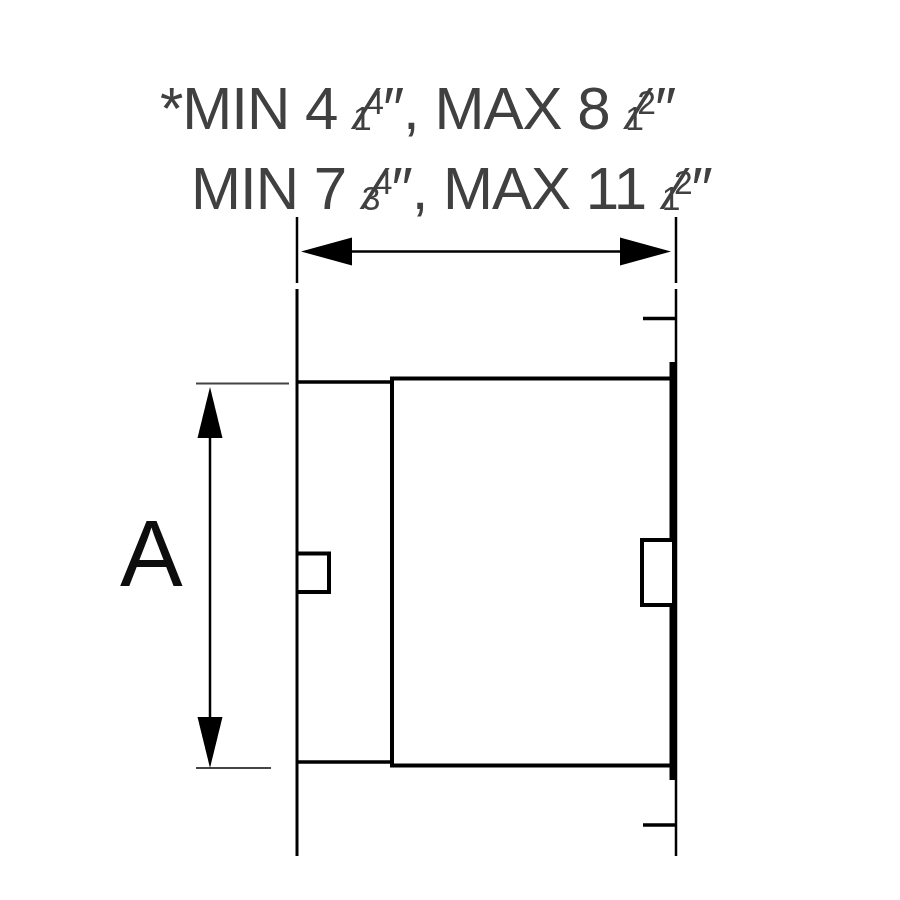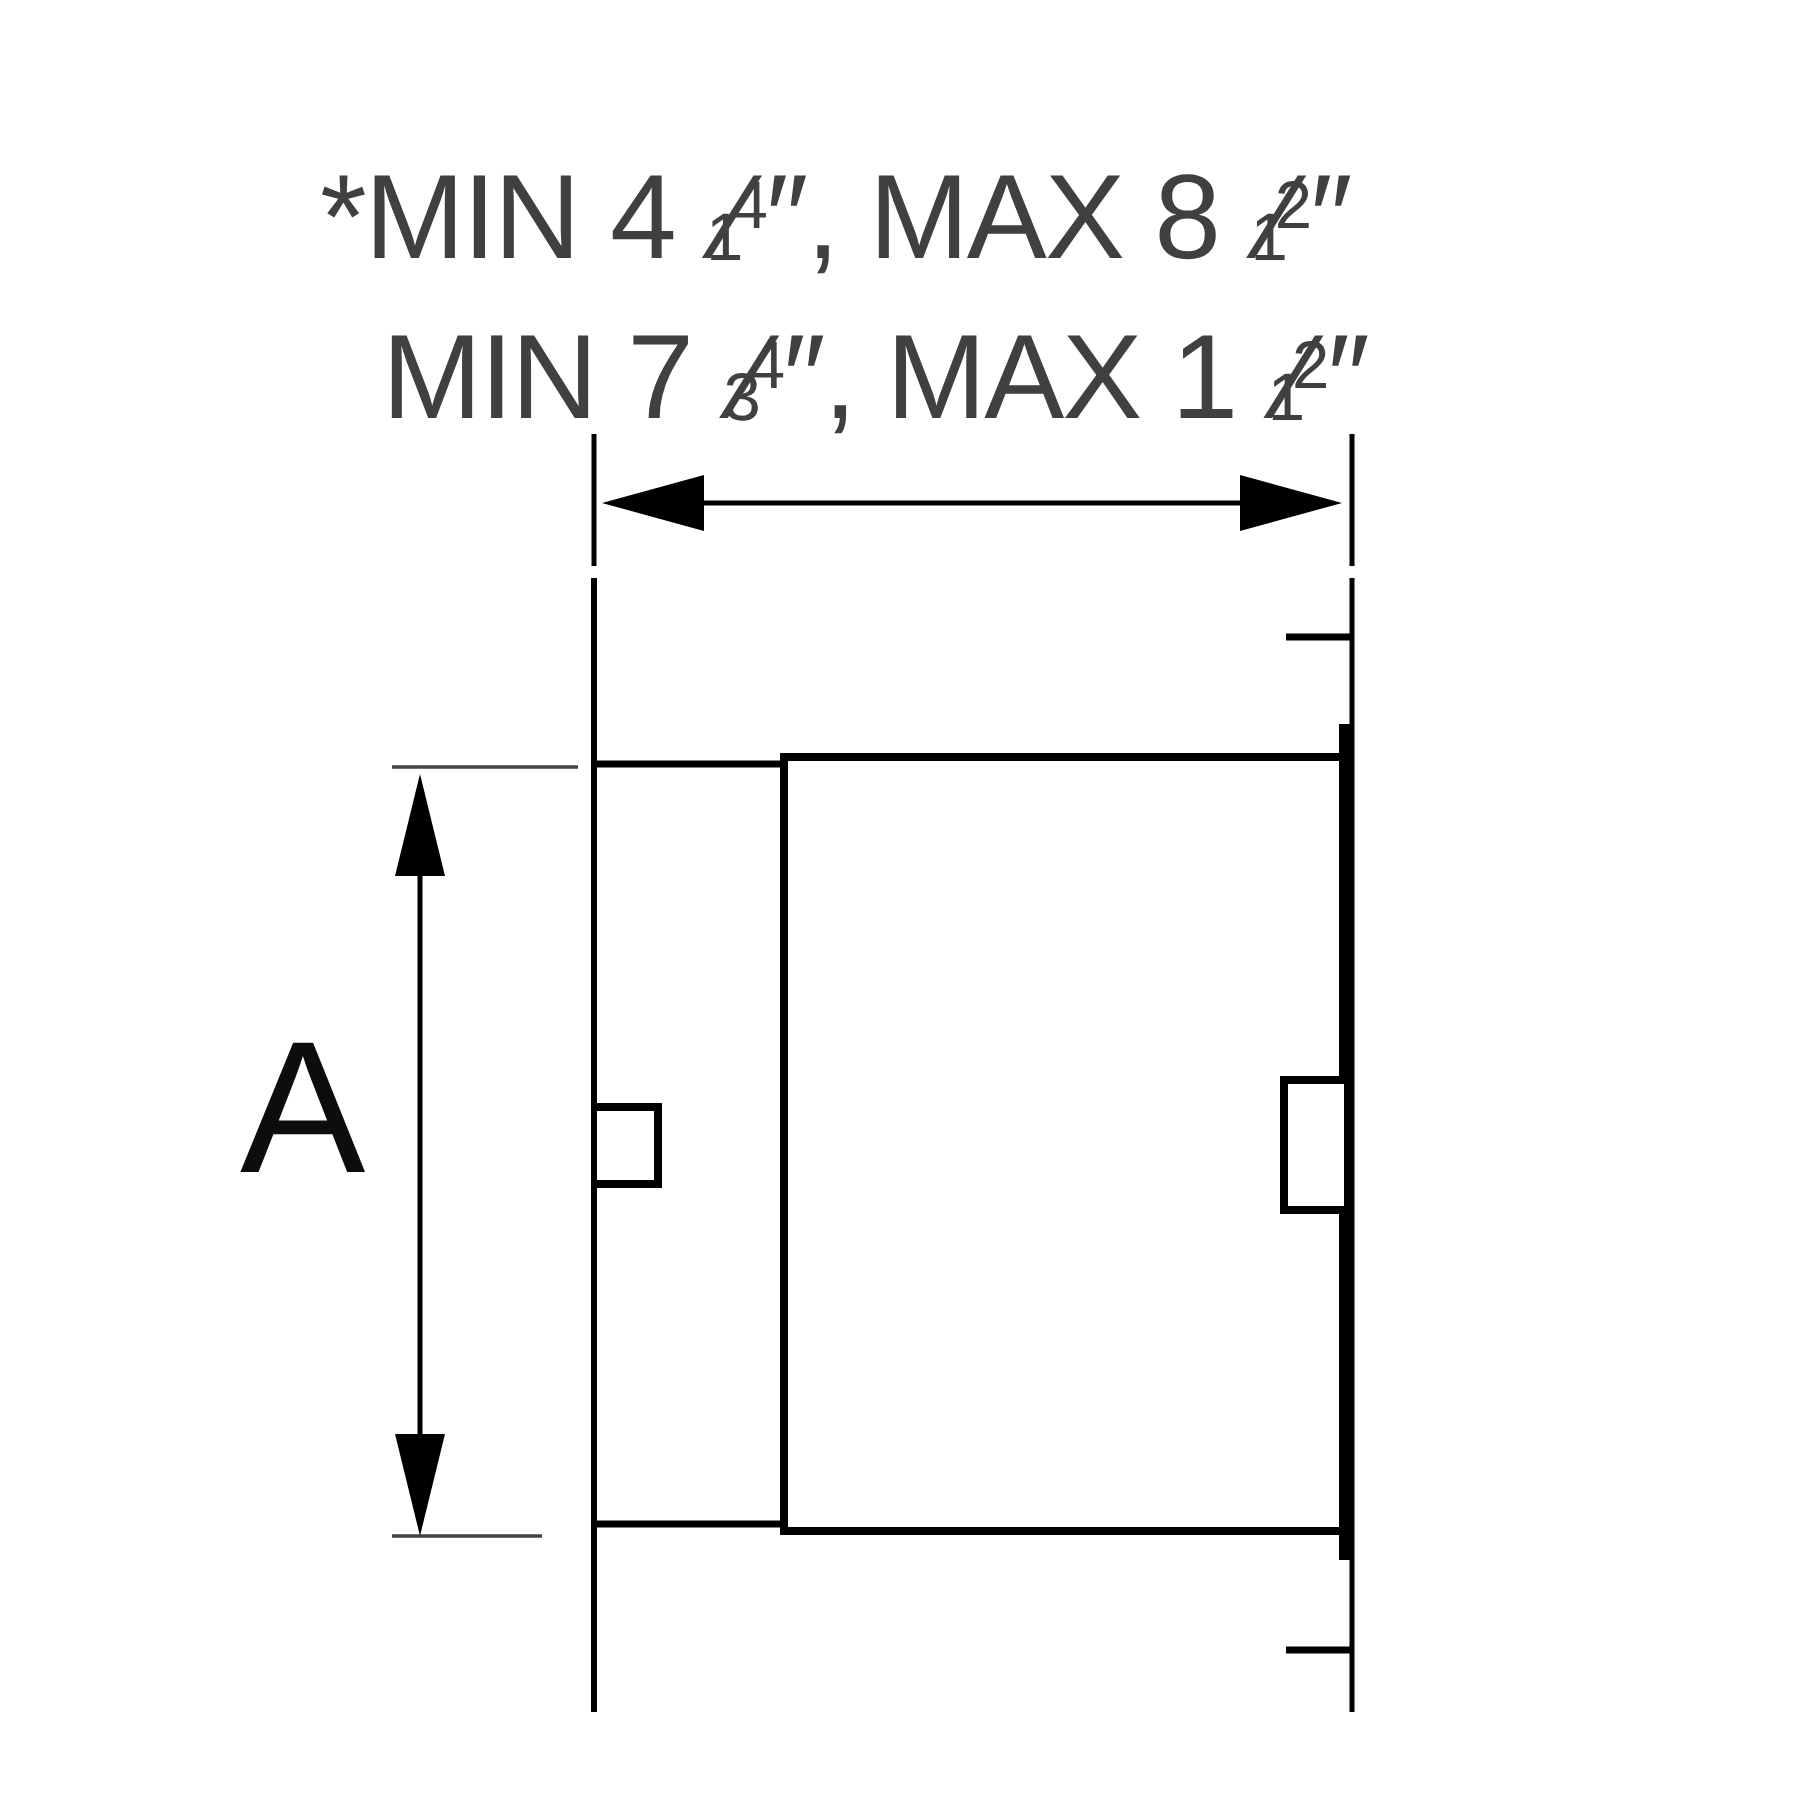--- a/index.html
+++ b/index.html
@@ -57,21 +57,21 @@
 </head>
 <body>
 
 <div id="stage">
 
   <div class="dim-note" id="note-line-1">
     <span>*MIN 4 </span><span class="fr-lo">1</span><span class="fr-slash">⁄</span><span class="fr-hi">4</span><span>″, MAX 8 </span><span class="fr-lo">1</span><span class="fr-slash">⁄</span><span class="fr-hi">2</span><span>″</span>
   </div>
 
   <div class="dim-note" id="note-line-2">
-    <span>MIN 7 </span><span class="fr-lo">3</span><span class="fr-slash">⁄</span><span class="fr-hi">4</span><span>″, MAX 1 </span><span class="fr-lo">1</span><span class="fr-slash">⁄</span><span class="fr-hi">2</span><span>″</span>
+    <span>MIN 7 </span><span class="fr-lo">3</span><span class="fr-slash">⁄</span><span class="fr-hi">4</span><span>″, MAX 11 </span><span class="fr-lo">1</span><span class="fr-slash">⁄</span><span class="fr-hi">2</span><span>″</span>
   </div>
 
   <svg id="drawing" width="900" height="900" viewBox="0 0 900 900">
 
     <line x1="297" y1="217" x2="297" y2="283" stroke="#000" stroke-width="2.5"></line>
     <line x1="297" y1="289" x2="297" y2="856" stroke="#000" stroke-width="3"></line>
 
     <line x1="676" y1="217" x2="676" y2="283" stroke="#000" stroke-width="2.5"></line>
     <line x1="676" y1="289" x2="676" y2="856" stroke="#000" stroke-width="2.5"></line>
 

